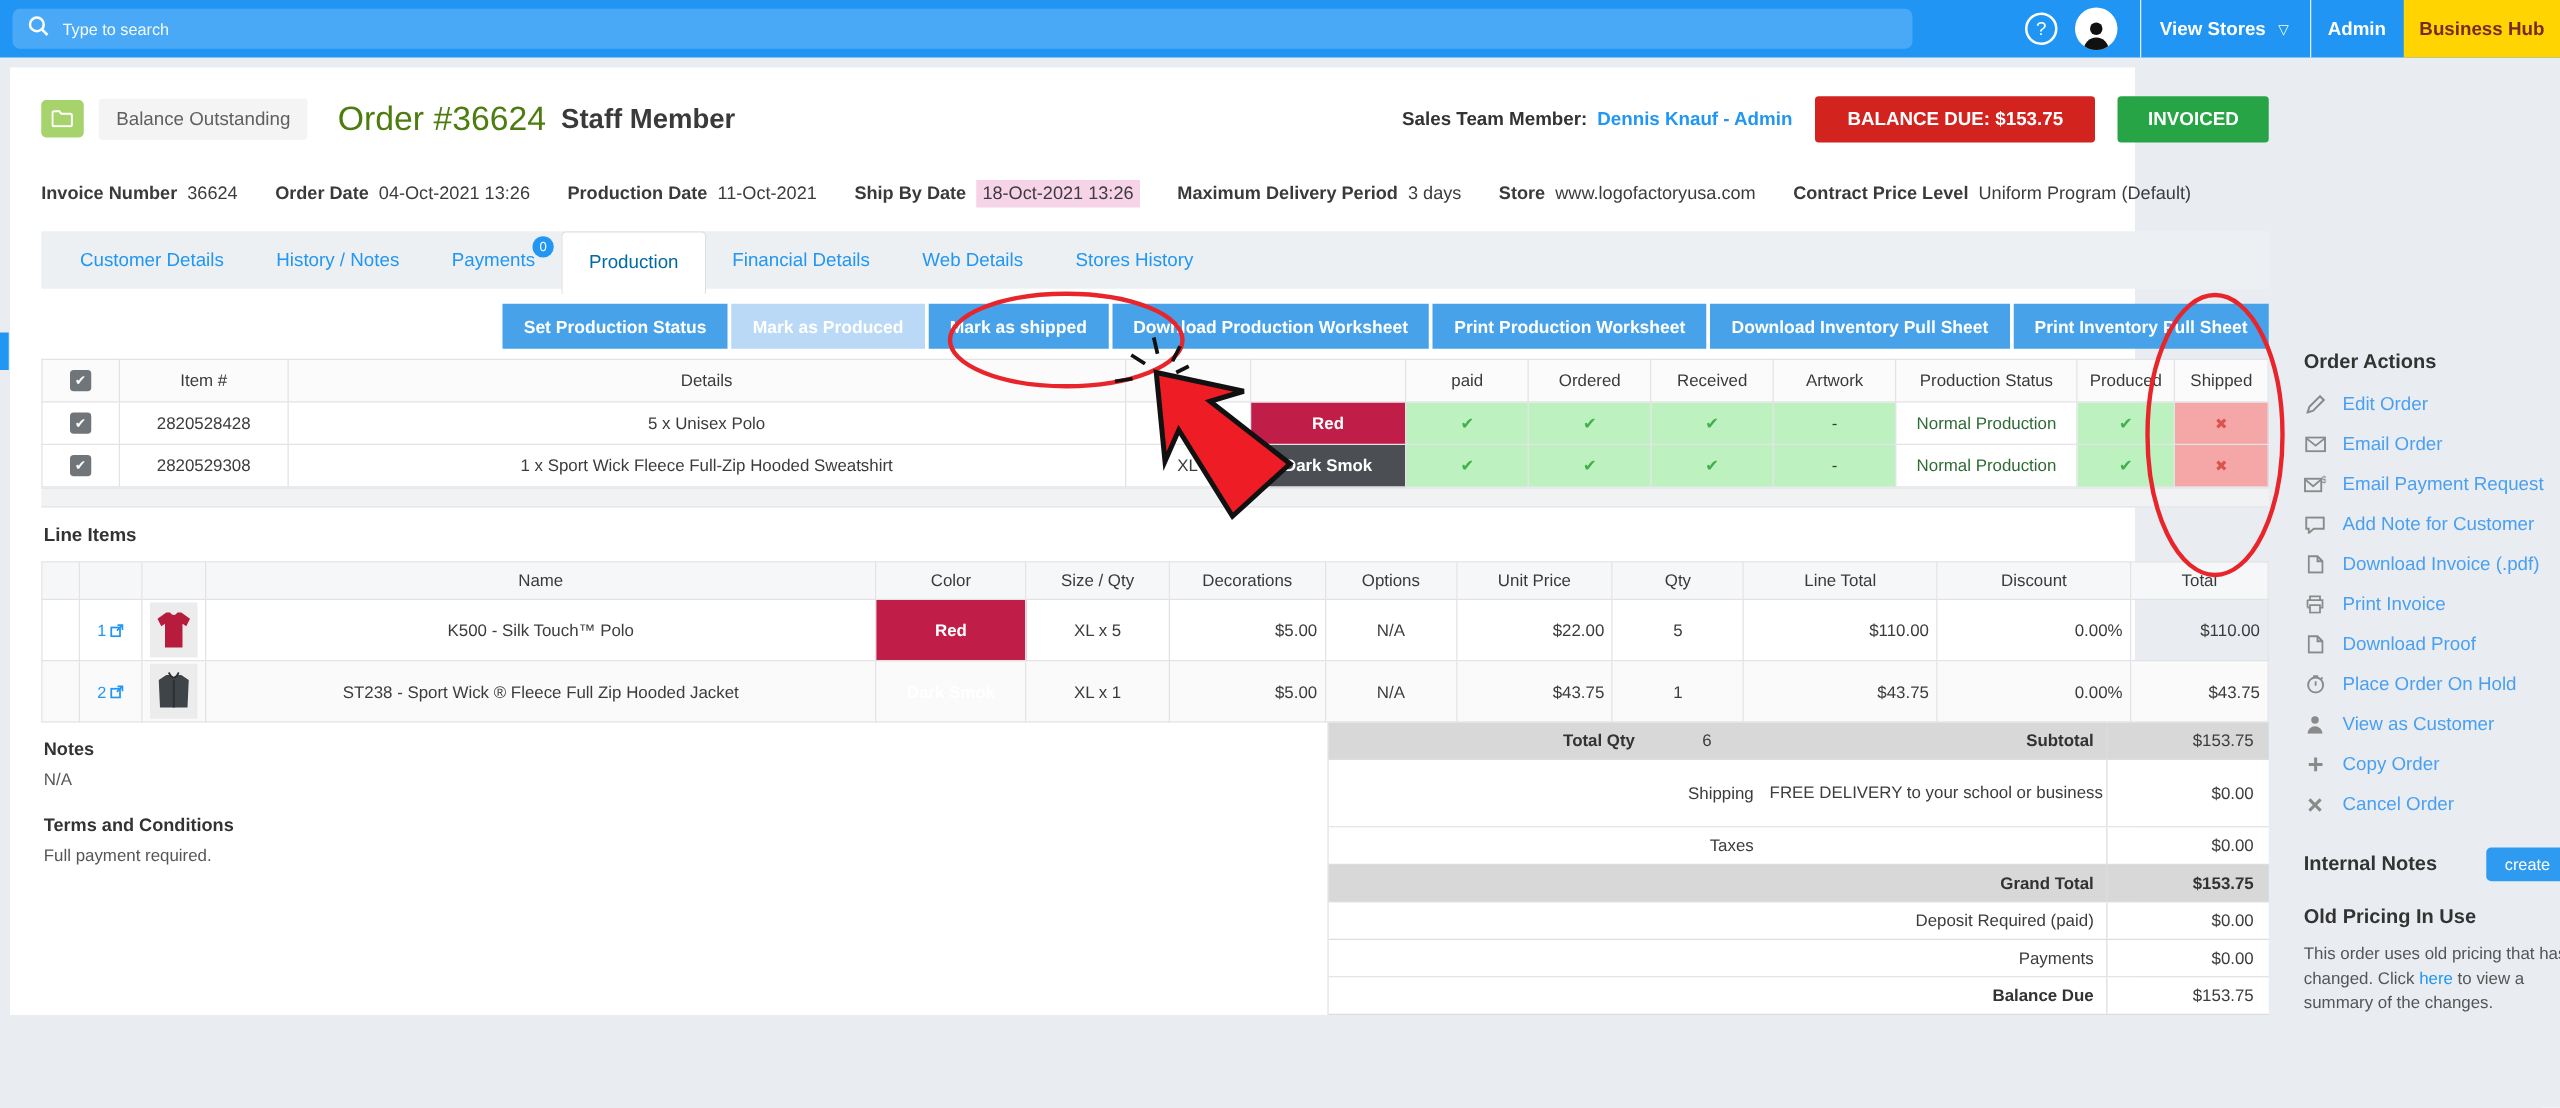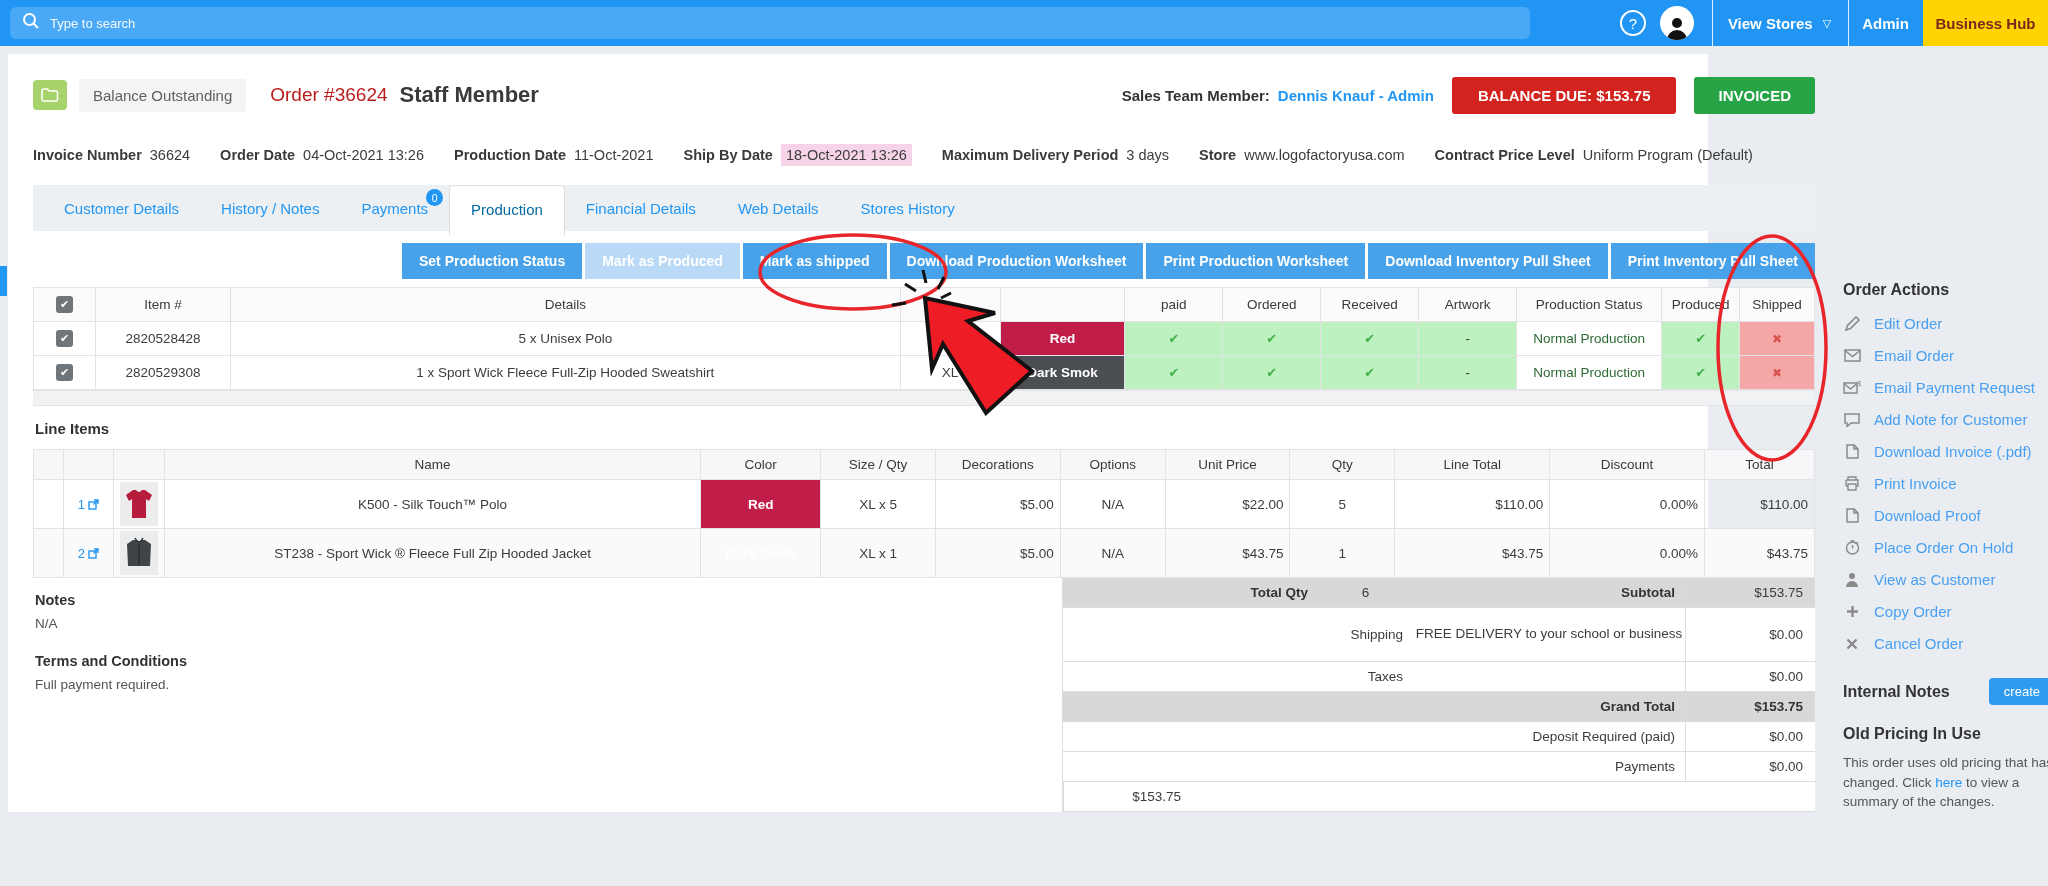--- a/index.html
+++ b/index.html
@@ -21,21 +21,21 @@
 
   
   .card { position:absolute; left:8px; top:54px; width:1700px; height:758px; background:#fff; display:flex; padding:16px 8px 0 25px;align-items:flex-end; }
   .card-main { width:1782px; flex:0 0 auto; }
   .sidebar { flex:1; padding:12px 4px 0 28px; }
 
   
   .hdr { display:flex; align-items:center; height:52px; }
   .folder-ic { width:34px; height:30px; background:#a6d36b; border-radius:4px; display:flex; align-items:center; justify-content:center; }
   .status-pill { margin-left:12px; background:#f4f4f4; color:#606060; font-size:15px; padding:8px 14px; border-radius:3px; }
-  .order-title { margin-left:24px; font-size:19px; color:#b91c1c; }
+  .order-title { margin-left:24px; font-size:27px; color:#4d7c0f; }
   .cust-name { margin-left:12px; font-size:22px; font-weight:bold; color:#3a3a3a; }
   .hdr-right { margin-left:auto; display:flex; align-items:center; gap:18px; }
   .sales-lbl { font-size:15px; font-weight:bold; color:#333; }
   .sales-val { font-size:15px; font-weight:bold; color:#2196f3; }
   .btn-red { background:#d2231e; color:#fff; font-weight:bold; font-size:15px; padding:10px 26px; border-radius:3px; border:0; }
   .btn-green { background:#27a546; color:#fff; font-weight:bold; font-size:15px; padding:10px 24px; border-radius:3px; border:0; }
 
   
   .meta { display:flex; align-items:center; gap:30px; margin-top:26px; font-size:14.5px; }
   .meta b { color:#3a3a3a; margin-right:8px; }
@@ -372,20 +372,21 @@
         </div>
         <div class="trow">
           <span class="t-flex-label">Deposit Required (paid)</span>
           <span class="t-val">$0.00</span>
         </div>
         <div class="trow">
           <span class="t-flex-label">Payments</span>
           <span class="t-val">$0.00</span>
         </div>
         <div class="trow">
+          <span class="t-flex-label bold">Balance Due</span>
           <span class="t-val">$153.75</span>
         </div>
       </div>
     </div>
   </div>
 
   <div class="sidebar">
     <div class="sb-title">Order Actions</div>
 
     <div class="action">

